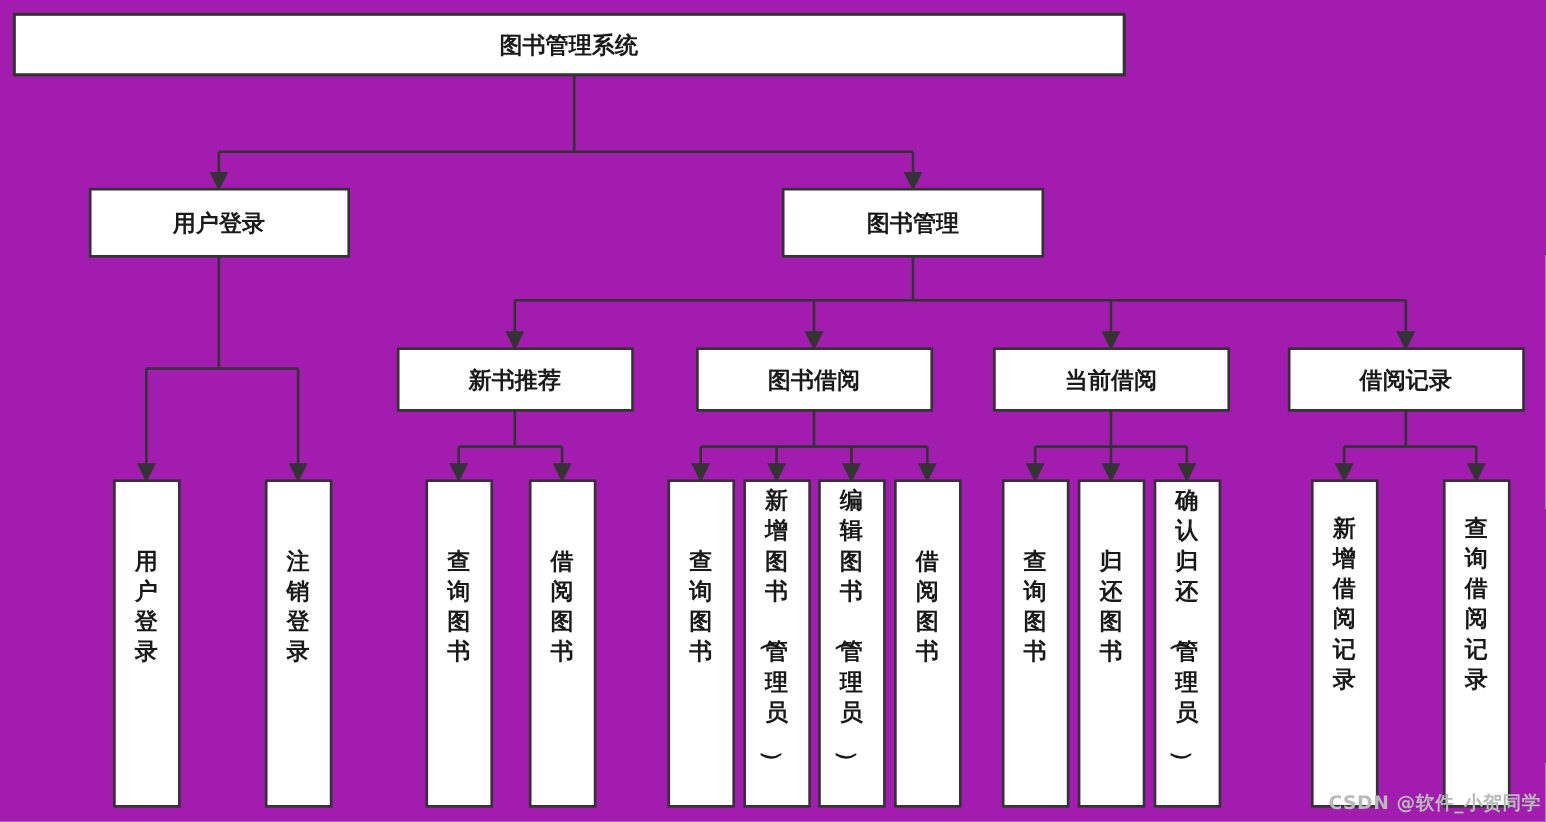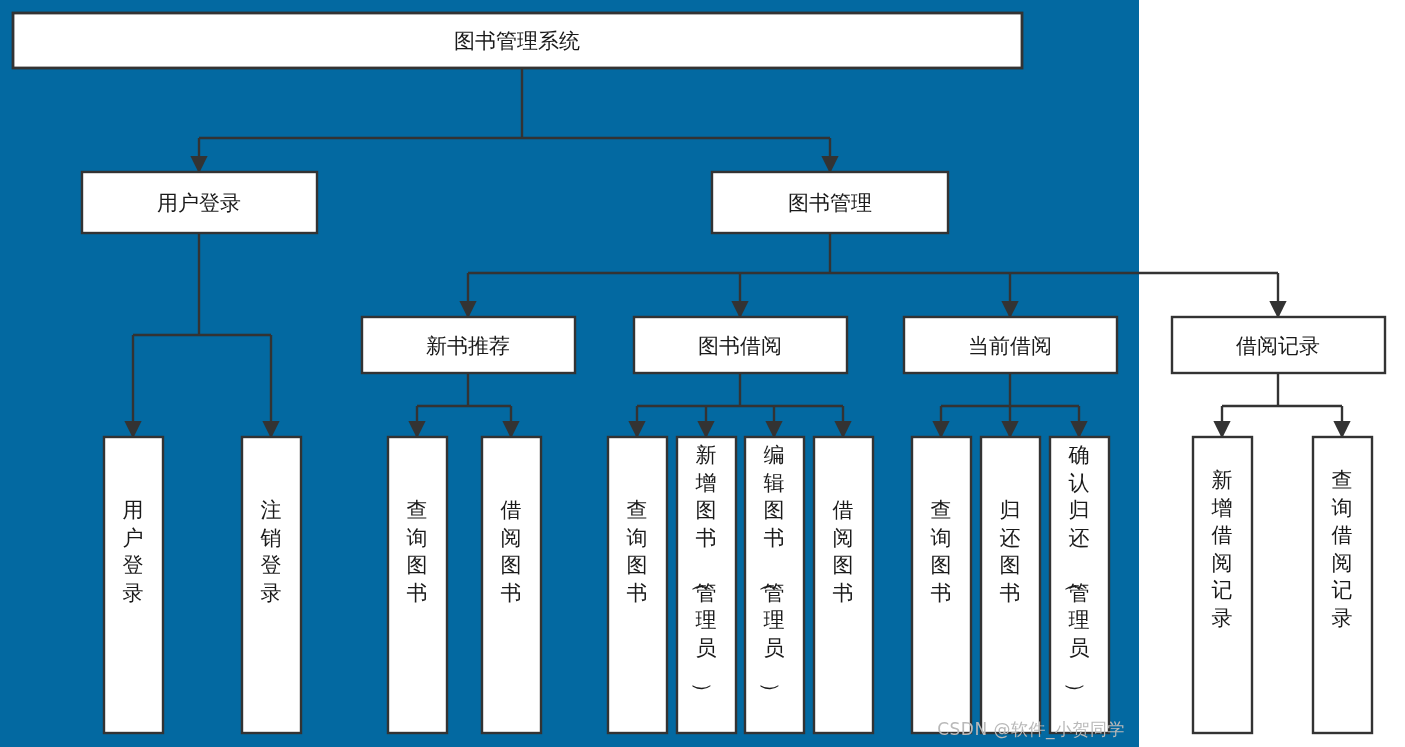--- a/index.html
+++ b/index.html
@@ -8,23 +8,24 @@
     background: #ffffff;
   }
   body {
     width: 1405px;
     height: 747px;
     font-family: "DejaVu Sans", "Liberation Sans", sans-serif;
     overflow: hidden;
   }
   #diagram-root {
     position: relative;
-    width: 1139px;
+    width: 1405px;
     height: 747px;
-    background: #0369a1;
+    background: #a21caf;
+    font-weight: bold;
   }
   svg.chart {
     position: absolute;
     left: 0;
     top: 0;
   }
   .node-box {
     fill: #ffffff;
     stroke: #333333;
     stroke-width: 2.4;
@@ -49,21 +50,21 @@
     dominant-baseline: central;
   }
   .leaf-label {
     font-family: "DejaVu Sans", "Liberation Sans", sans-serif;
     fill: #1a1a1a;
     font-size: 21px;
     text-anchor: middle;
   }
   .watermark {
     position: absolute;
-    right: 14px;
+    right: 4px;
     bottom: 6px;
     font-family: "DejaVu Sans", "Liberation Sans", sans-serif;
     font-size: 17px;
     color: #b9b9b9;
     letter-spacing: 0.5px;
     white-space: nowrap;
     pointer-events: none;
   }
 </style>
 </head>

